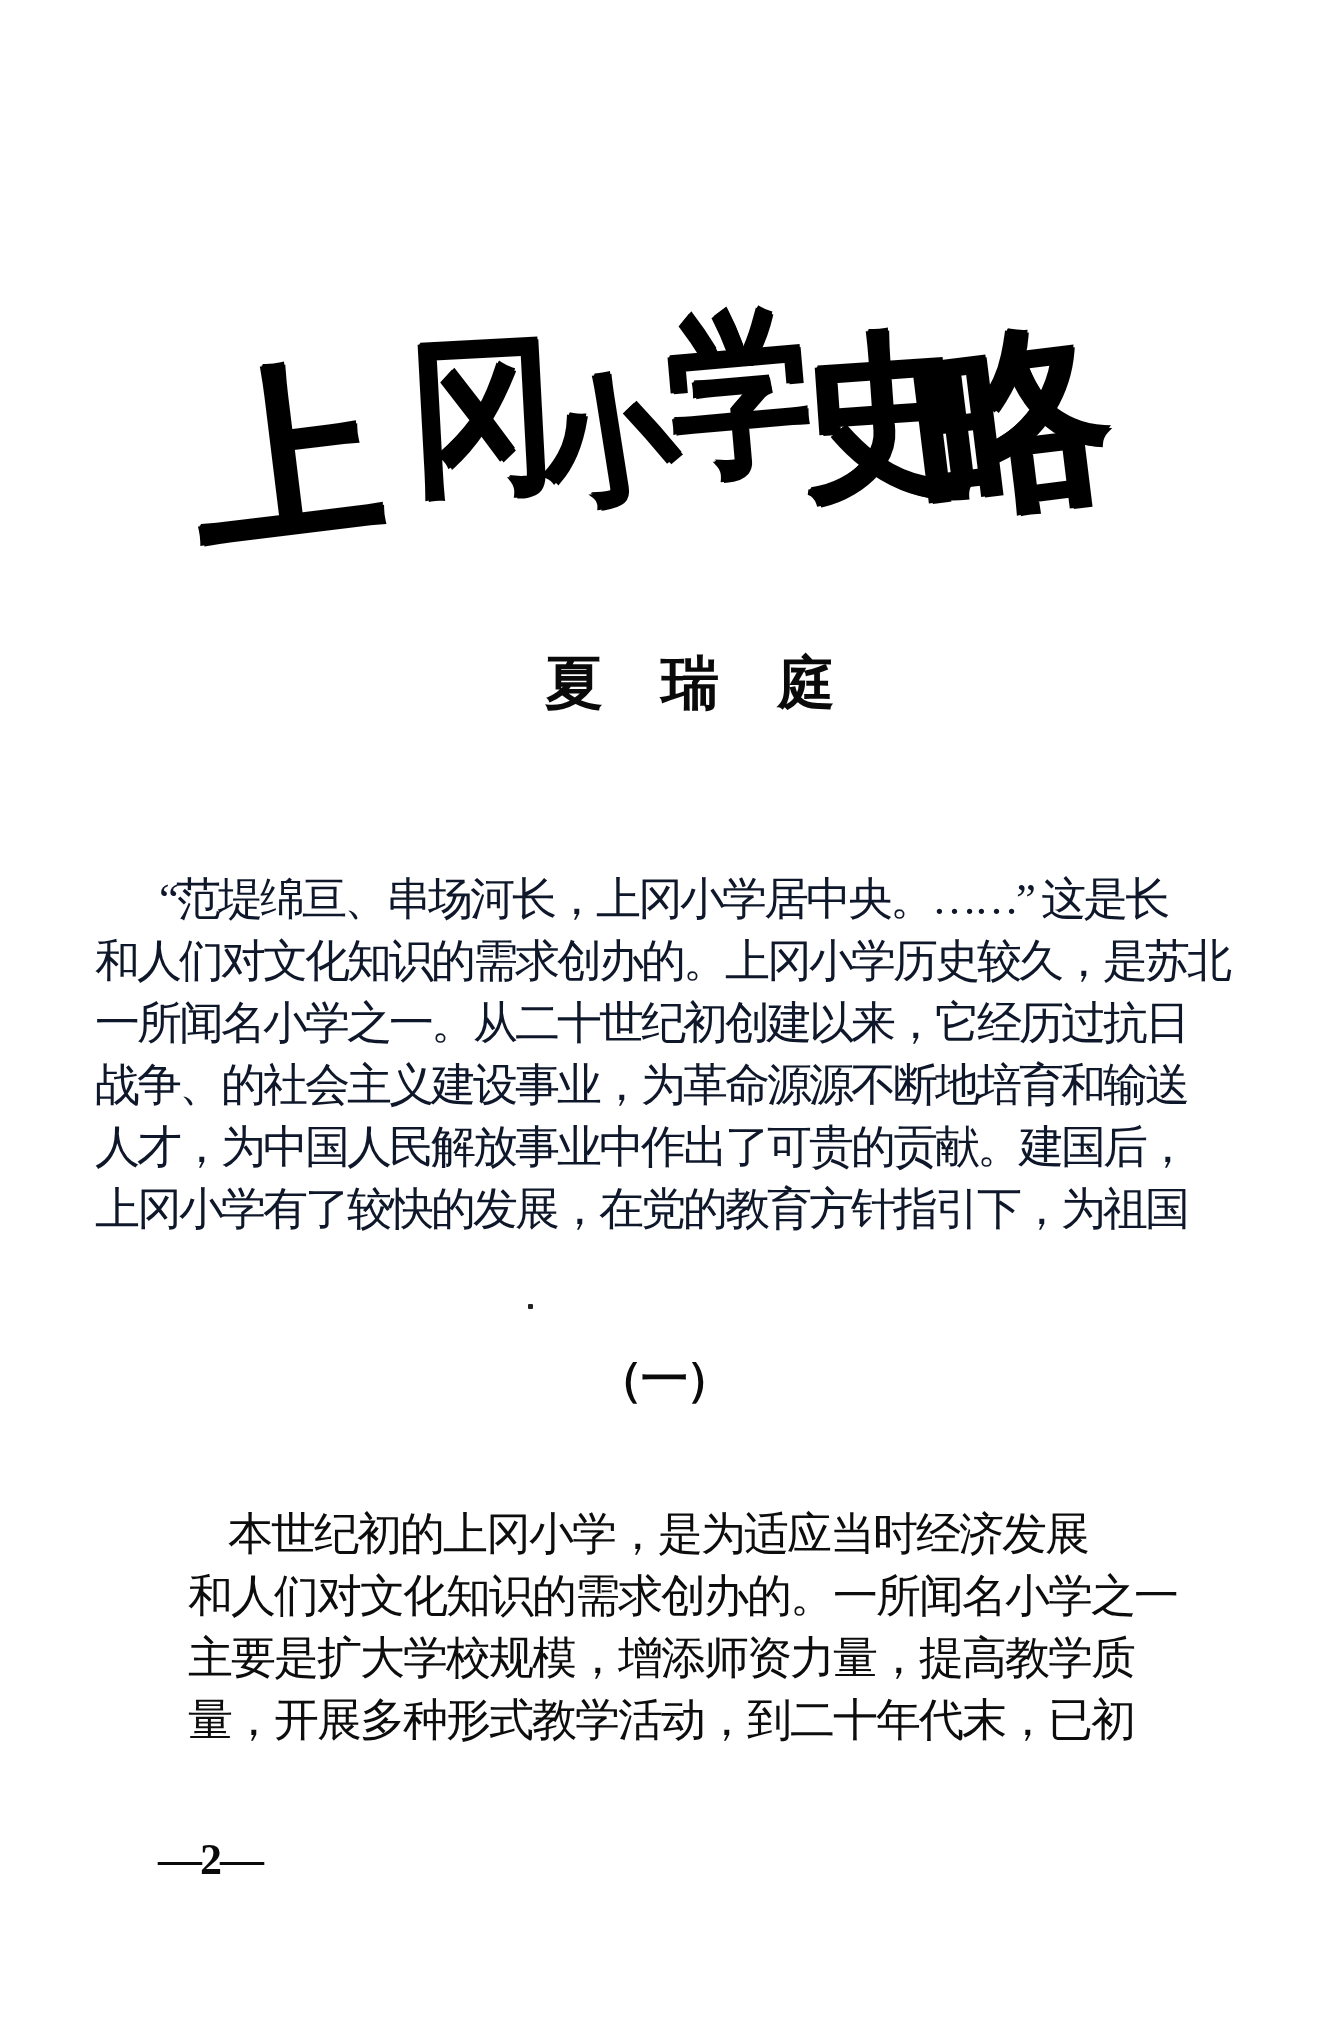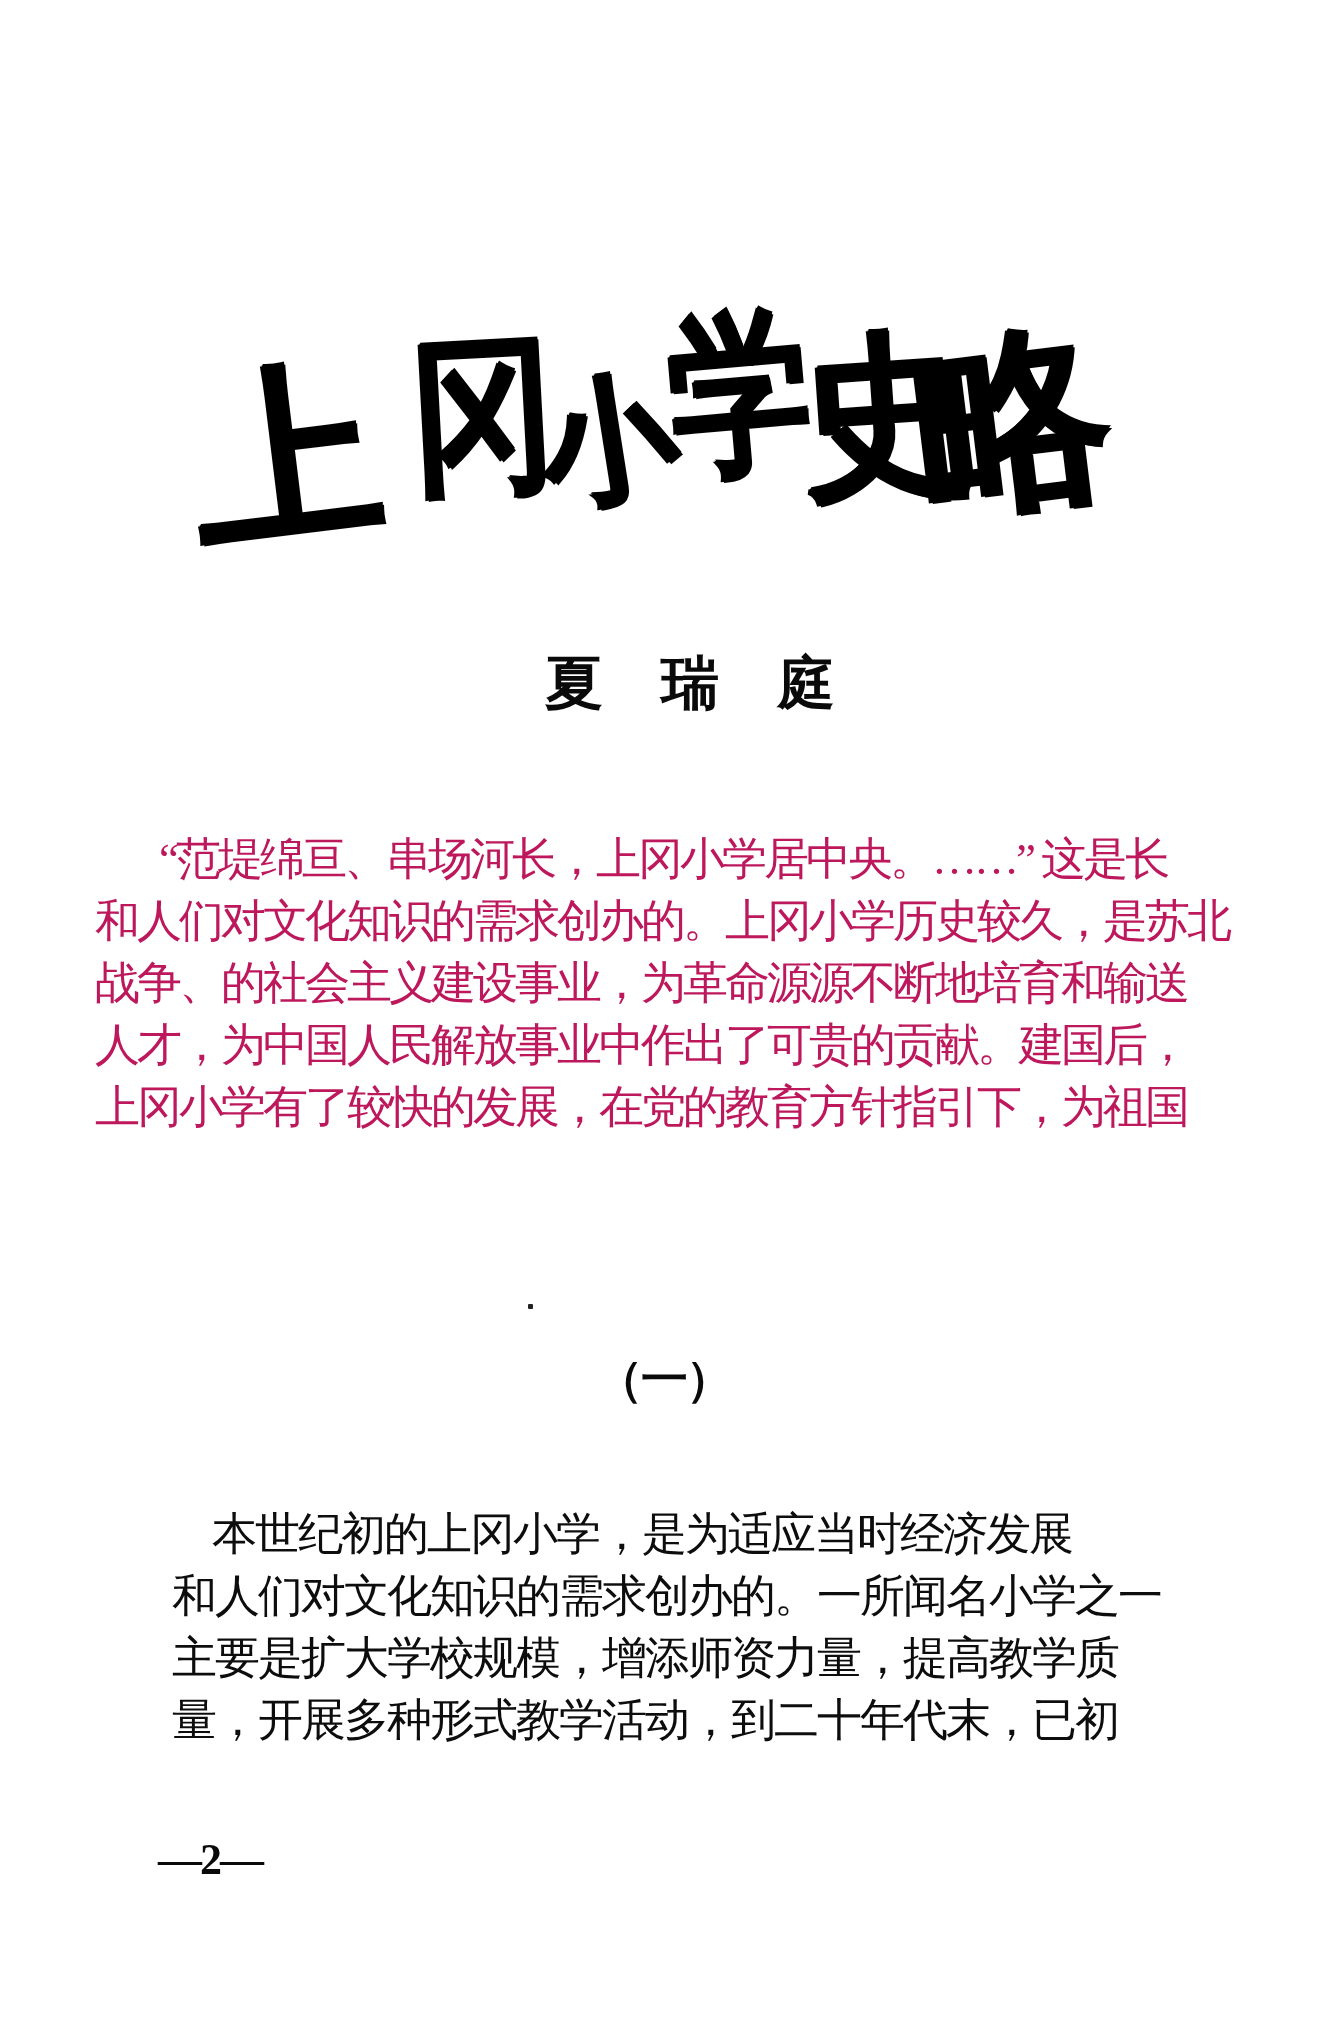--- a/index.html
+++ b/index.html
@@ -47,25 +47,25 @@
     font-size: 58px;
     font-weight: 600;
     line-height: 1;
     color: #0a0a0a;
     letter-spacing: 0;
   }
 
   
   .para1 {
     position: absolute;
-    left: 95px; top: 832px;
+    left: 95px; top: 872px;
     width: 1140px;
     font-size: 45px;
     letter-spacing: -3px;
-    color: #be185d;
+    color: #0f172a;
   }
   .para1 .line {
     height: 62px;
     line-height: 54px;
     white-space: pre;
   }
   .para1 .line.indent { padding-left: 64px; }
 
   
   .speck {
@@ -83,21 +83,21 @@
     font-size: 47px;
     font-weight: 700;
     letter-spacing: -2px;
     color: #0a0a0a;
     white-space: pre;
   }
 
   
   .para2 {
     position: absolute;
-    left: 172px; top: 1506px;
+    left: 188px; top: 1506px;
     width: 1000px;
     font-size: 45px;
     letter-spacing: -2px;
     color: #0d0d0d;
   }
   .para2 .line {
     height: 62px;
     line-height: 56px;
     white-space: pre;
   }
@@ -130,20 +130,21 @@
 
   <div class="author">
     <span>夏</span>
     <span>瑞</span>
     <span>庭</span>
   </div>
 
   <div class="para1">
     <div class="line indent">“范堤绵亘、串场河长，上冈小学居中央。……” 这是长</div>
     <div class="line">和人们对文化知识的需求创办的。上冈小学历史较久，是苏北</div>
+    <div class="line">一所闻名小学之一。从二十世纪初创建以来，它经历过抗日</div>
     <div class="line">战争、的社会主义建设事业，为革命源源不断地培育和输送</div>
     <div class="line">人才，为中国人民解放事业中作出了可贵的贡献。建国后，</div>
     <div class="line">上冈小学有了较快的发展，在党的教育方针指引下，为祖国</div>
   </div>
 
   <div class="speck"></div>
 
   <div class="section">（一）</div>
 
   <div class="para2">

